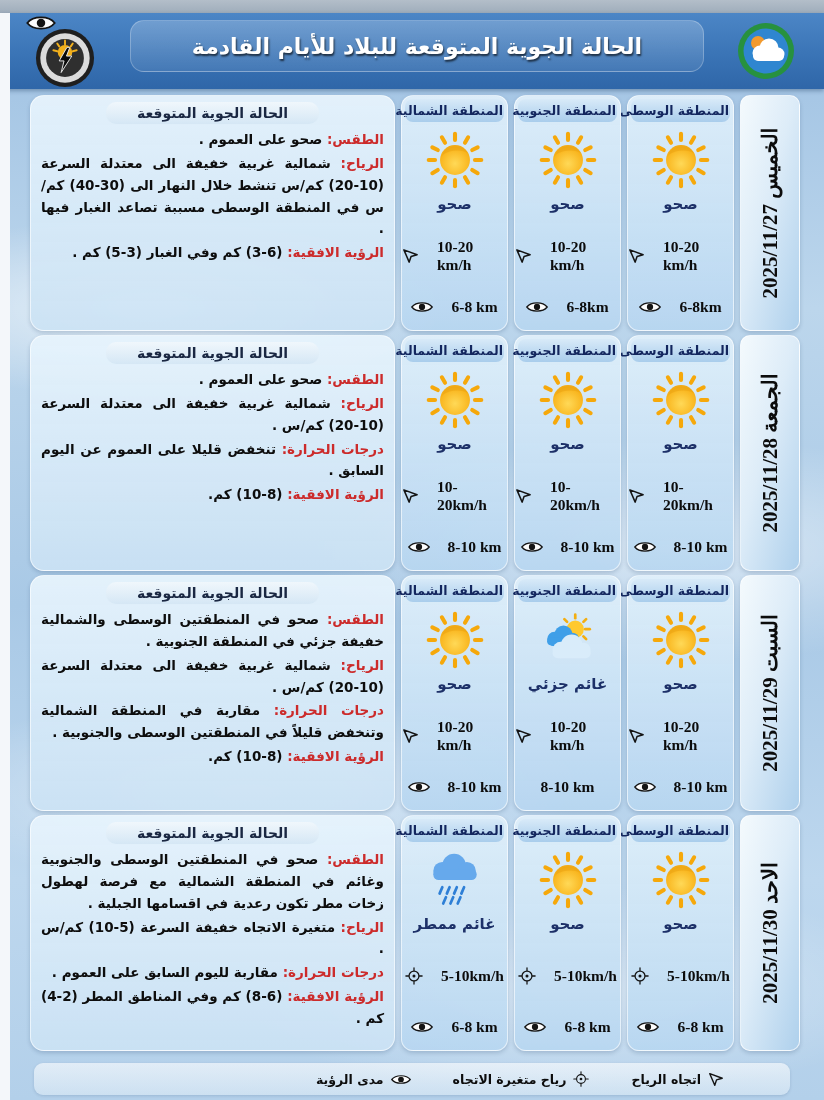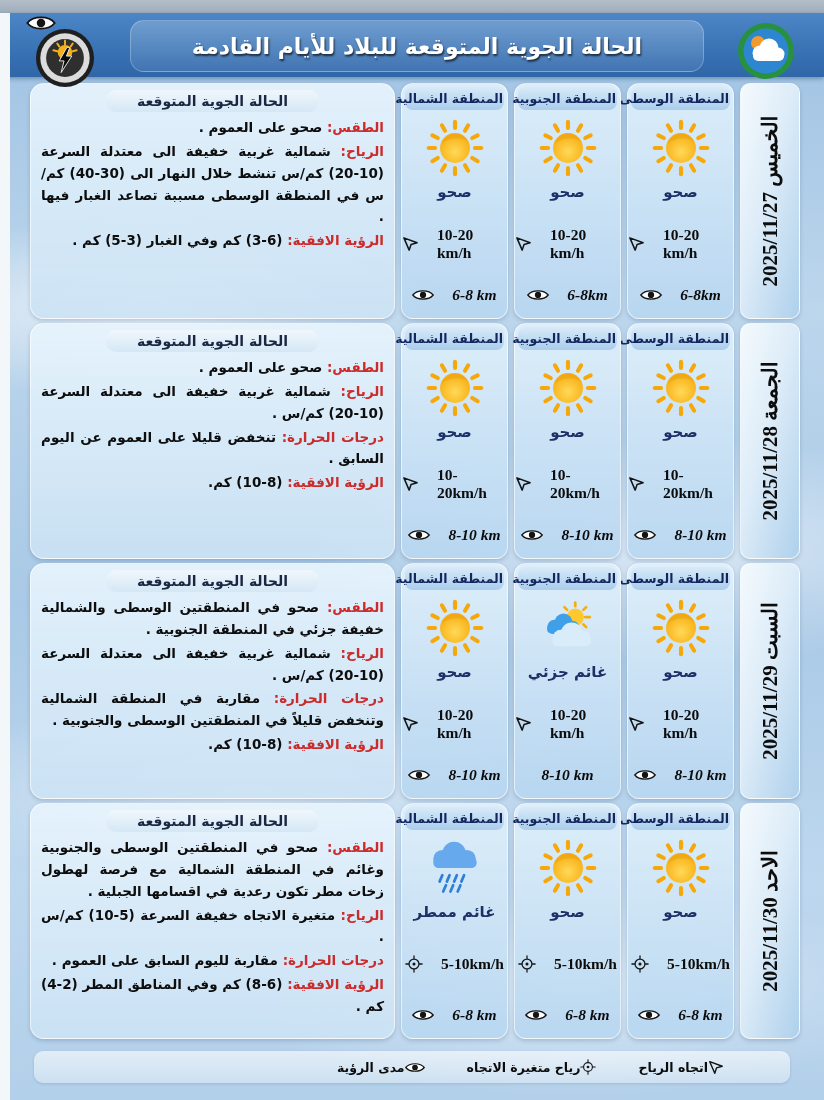--- a/index.html
+++ b/index.html
@@ -9,21 +9,21 @@
     background:
       radial-gradient(ellipse 420px 130px at 18% 28%, rgba(255,255,255,.65), transparent 70%),
       radial-gradient(ellipse 520px 160px at 82% 50%, rgba(255,255,255,.55), transparent 70%),
       radial-gradient(ellipse 480px 140px at 30% 72%, rgba(255,255,255,.5), transparent 70%),
       radial-gradient(ellipse 500px 150px at 70% 90%, rgba(255,255,255,.45), transparent 70%),
       linear-gradient(180deg,#9dc0e2 0%,#bcd6ec 28%,#a9c9e6 55%,#bdd7ee 80%,#b3d0ea 100%);
   }
   .top-strip{height:13px;background:linear-gradient(180deg,#b3bec9,#9fadbb);}
   .left-strip{position:absolute;left:0;top:13px;bottom:0;width:10px;background:#f4f7fa;z-index:5;}
   .header{
-    height:64px;position:relative;
+    height:76px;position:relative;
     background:linear-gradient(180deg,#4c86c6 0%,#3a74b6 55%,#2f66a8 100%);
     box-shadow:0 2px 4px rgba(20,50,90,.35);
   }
   .title-pill{
     position:absolute;top:7px;right:120px;left:130px;height:50px;
     background:linear-gradient(180deg,rgba(255,255,255,.22),rgba(255,255,255,.08));
     border:1px solid rgba(255,255,255,.25);border-radius:14px;
     display:flex;align-items:center;justify-content:center;
   }
   .title-pill span{
@@ -61,21 +61,21 @@
     color:#13265e;font-weight:700;font-size:12.5px;white-space:nowrap;
   }
   .cell-icon{margin-top:9px;line-height:0;}
   .cond{margin-top:6px;color:#1d3068;font-weight:700;font-size:15px;}
   .meta{
     direction:ltr;display:flex;align-items:center;justify-content:center;gap:18px;
     font-family:"Liberation Serif","DejaVu Serif",serif;font-weight:700;
     font-size:15.5px;color:#0c0c0c;
   }
   .meta.wind{margin-top:auto;}
-  .meta.vis{margin-top:auto;margin-bottom:14px;font-style:italic;}
+  .meta.vis{margin-top:auto;margin-bottom:14px;}
   .micon{line-height:0;}
 
   .panel{
     flex:1;border-radius:14px;padding:4px 10px 6px 10px;box-sizing:border-box;
     background:linear-gradient(180deg,rgba(230,243,252,.95) 0%,rgba(203,226,244,.9) 100%);
     box-shadow:0 2px 4px rgba(20,50,90,.2);border:1px solid rgba(255,255,255,.6);
   }
   .panel-title{
     width:62%;margin:2px auto 4px auto;padding:3px 0;text-align:center;
     background:linear-gradient(180deg,#f0f7fc,#d5e7f5);
@@ -86,21 +86,21 @@
     line-height:1.62;text-align:justify;text-align-last:right;
   }
   .sec .red{color:#cc2b2b;}
 
   .legend{
     margin:12px 10px 0 4px;height:32px;border-radius:9px;
     background:linear-gradient(180deg,rgba(255,255,255,.6),rgba(235,244,250,.45));
     display:flex;align-items:center;gap:42px;padding-right:66px;
     box-shadow:0 1px 3px rgba(20,50,90,.15);
   }
-  .leg{display:flex;align-items:center;font-weight:700;font-size:12.5px;color:#0c0c0c;}
+  .leg{display:flex;align-items:center;gap:7px;font-weight:700;font-size:12.5px;color:#0c0c0c;}
   .leg .micon{line-height:0;}
 </style>
 </head>
 <body>
 
 <svg width="0" height="0" style="position:absolute" aria-hidden="true">
   <defs>
     <radialGradient id="sung" cx="50%" cy="62%" r="70%">
       <stop offset="0%" stop-color="#ffd957"></stop>
         <stop offset="70%" stop-color="#f9b61f"></stop>

